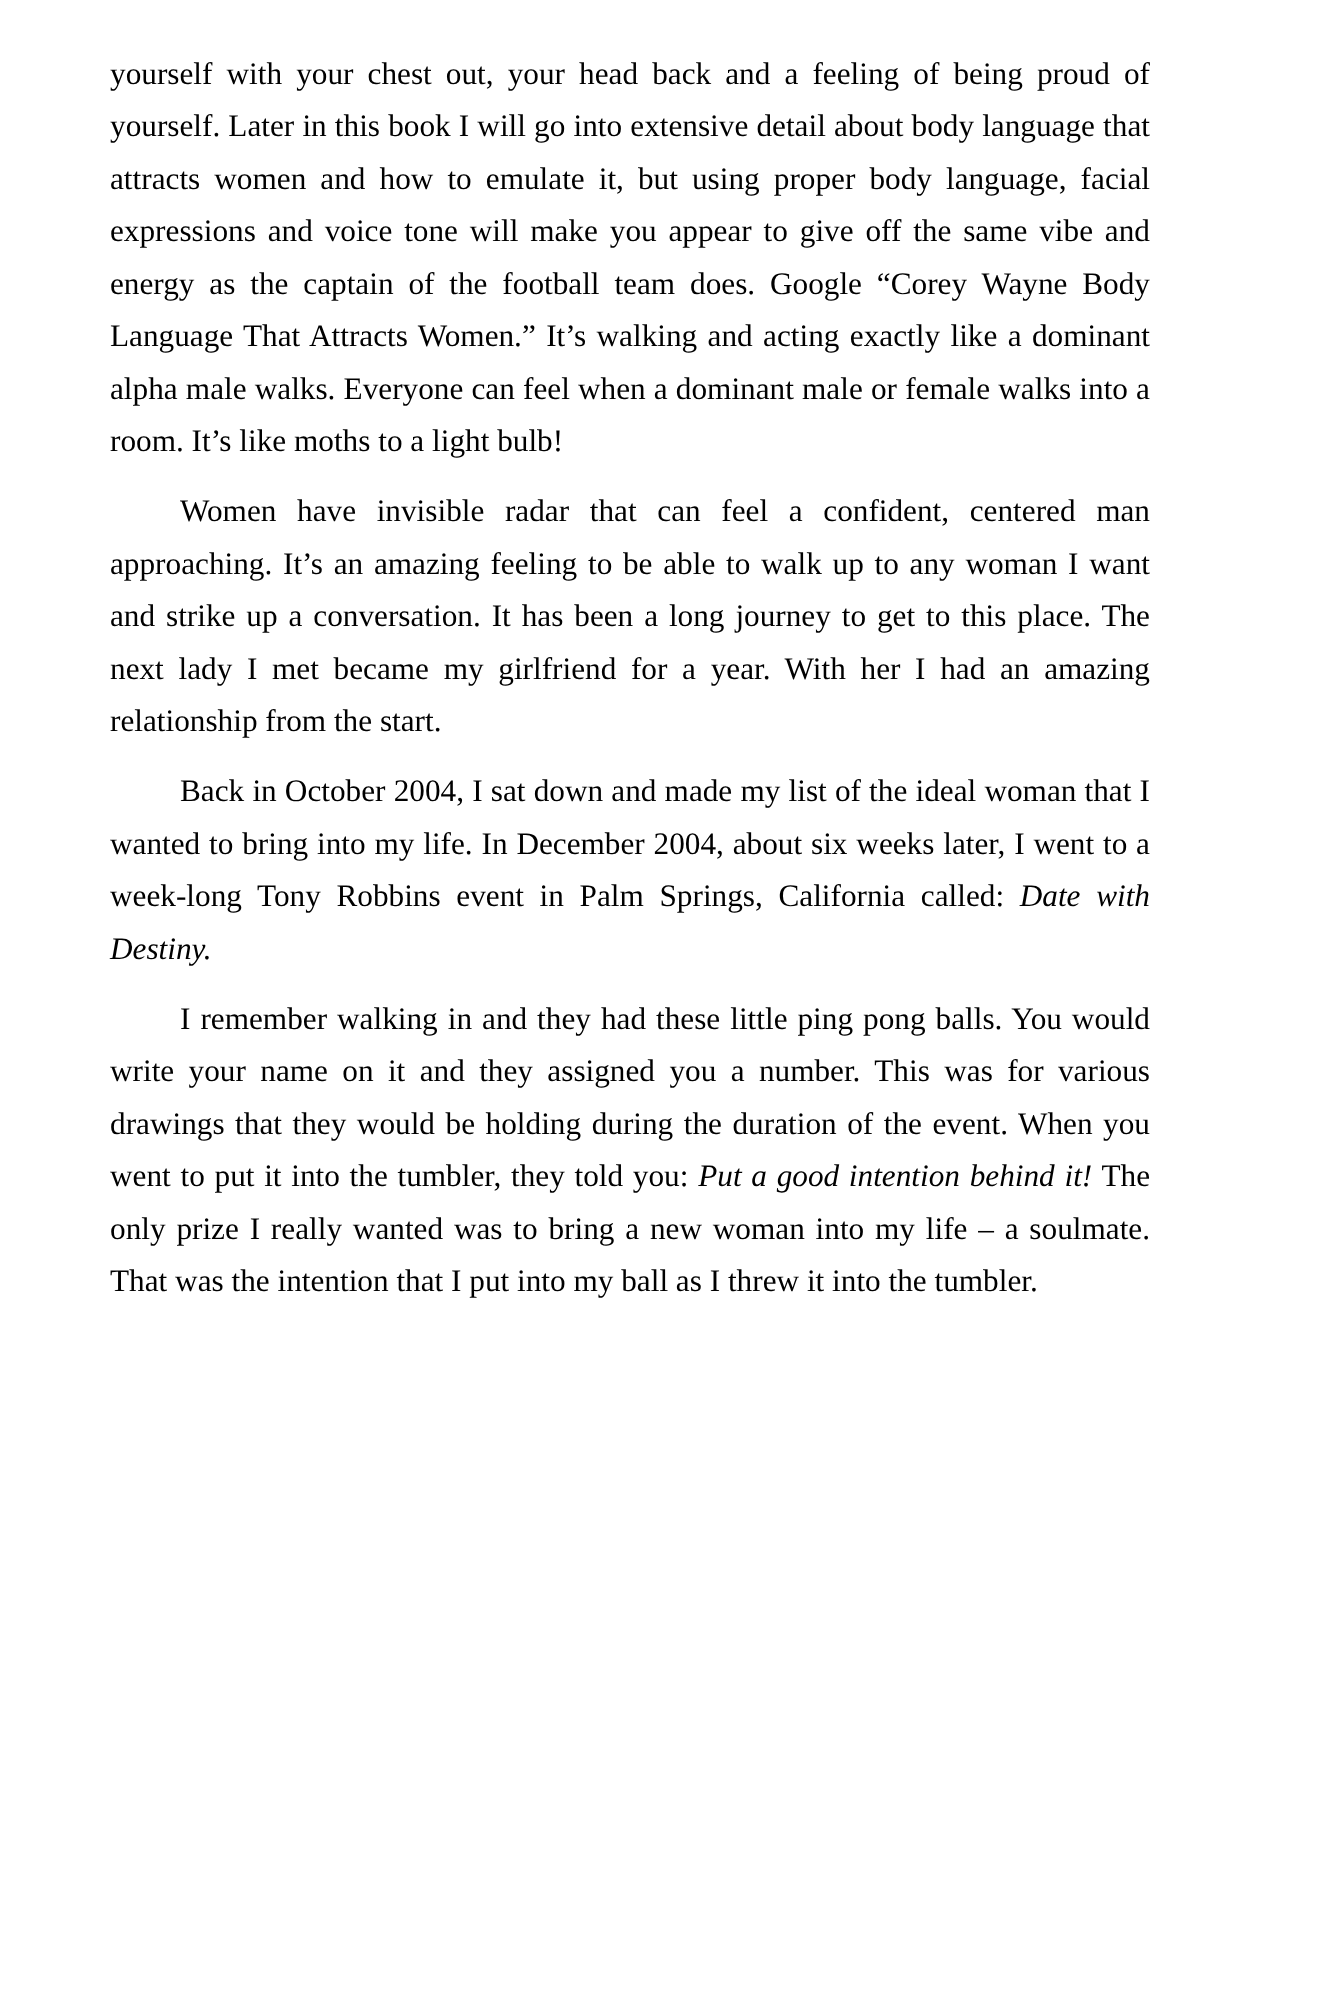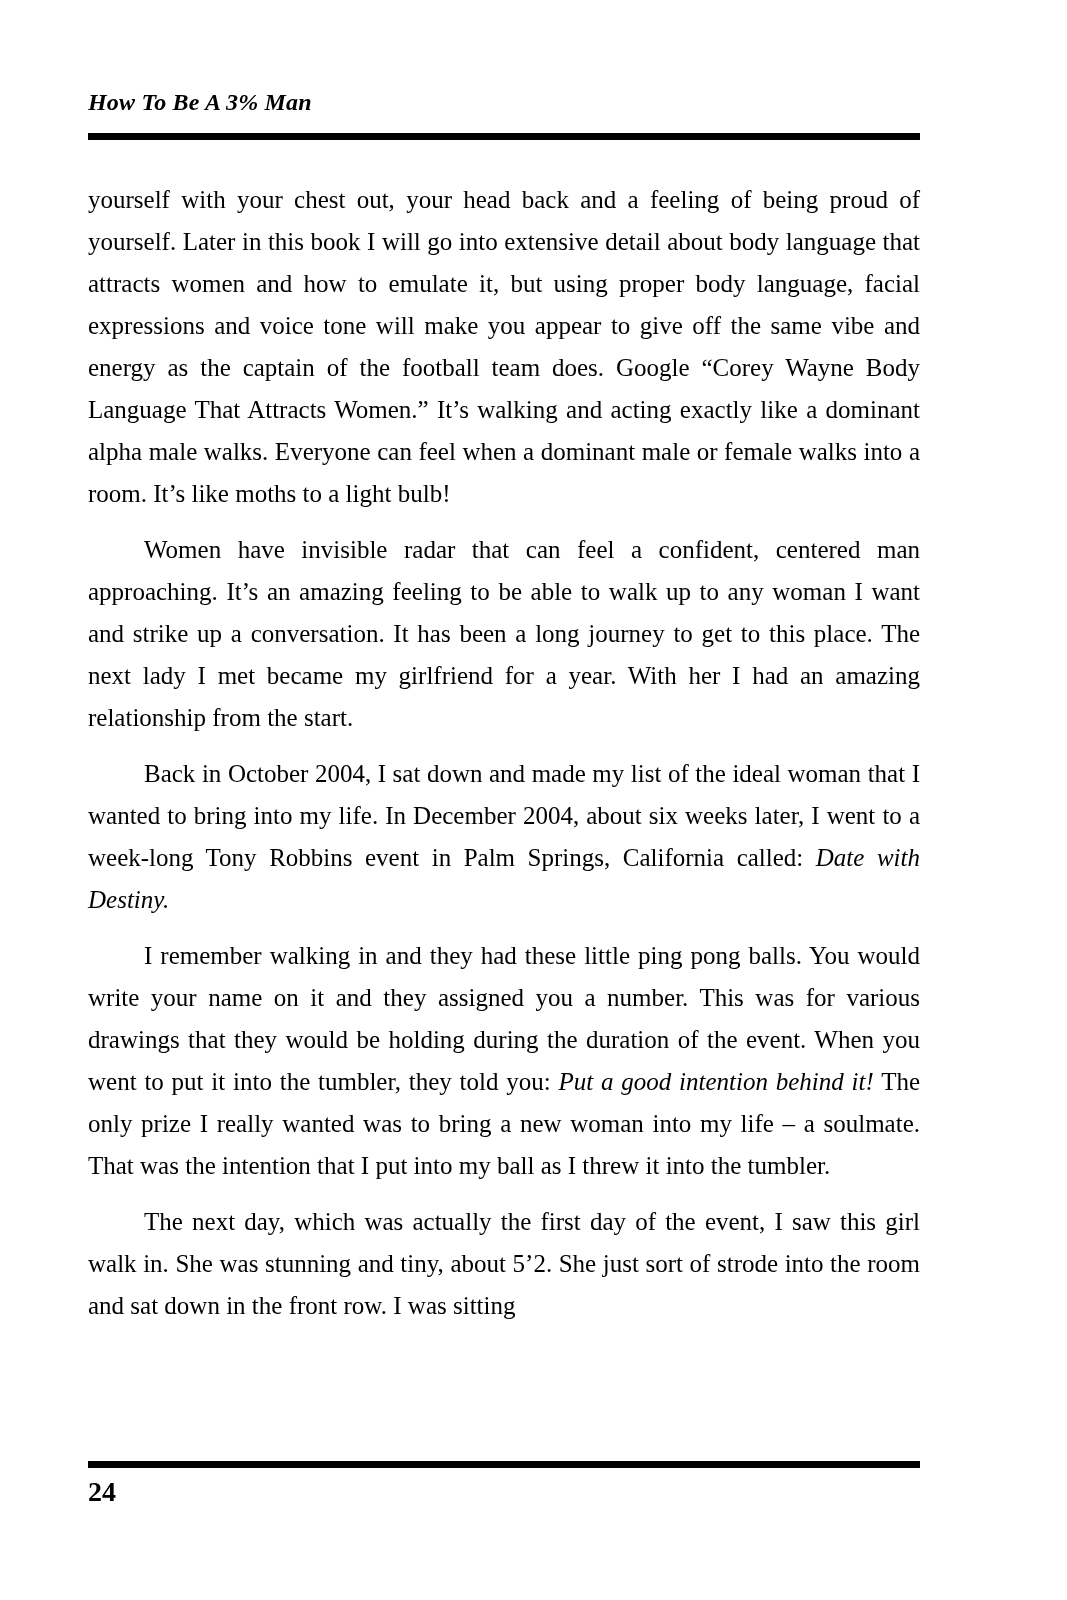--- a/index.html
+++ b/index.html
@@ -56,36 +56,27 @@
     margin-top: 9px;
     line-height: 1.1;
   }
 </style>
 </head>
 <body>
 
 <div class="page">
   <div class="content">
 
-    <header>
-      <div class="running-head">How To Be A 3% Man</div>
-      <div class="rule rule-top"></div>
-    </header>
 
     <main>
       <p class="para"><span>yourself with your chest out, your head back and a feeling of being proud of yourself. Later in this book I will go into extensive detail about body language that attracts women and how to emulate it, but using proper body language, facial expressions and voice tone will make you appear to give off the same vibe and energy as the captain of the football team does. Google “Corey Wayne Body Language That Attracts Women.” It’s walking and acting exactly like a dominant alpha male walks. Everyone can feel when a dominant male or female walks into a room. It’s like moths to a light bulb!</span></p>
 
       <p class="para ind"><span>Women have invisible radar that can feel a confident, centered man approaching. It’s an amazing feeling to be able to walk up to any woman I want and strike up a conversation. It has been a long journey to get to this place. The next lady I met became my girlfriend for a year. With her I had an amazing relationship from the start.</span></p>
 
       <p class="para ind"><span>Back in October 2004, I sat down and made my list of the ideal woman that I wanted to bring into my life. In December 2004, about six weeks later, I went to a week-long Tony Robbins event in Palm Springs, California called: </span><span class="it">Date with Destiny.</span></p>
 
       <p class="para ind"><span>I remember walking in and they had these little ping pong balls. You would write your name on it and they assigned you a number. This was for various drawings that they would be holding during the duration of the event. When you went to put it into the tumbler, they told you: </span><span class="it">Put a good intention behind it!</span><span> The only prize I really wanted was to bring a new woman into my life – a soulmate. That was the intention that I put into my ball as I threw it into the tumbler.</span></p>
 
-      <p class="para ind"><span>The next day, which was actually the first day of the event, I saw this girl walk in. She was stunning and tiny, about 5’2. She just sort of strode into the room and sat down in the front row. I was sitting</span></p>
     </main>
 
   </div>
 
-  <footer>
-    <div class="rule"></div>
-    <div class="page-number">24</div>
-  </footer>
 </div>
 
 </body></html>

